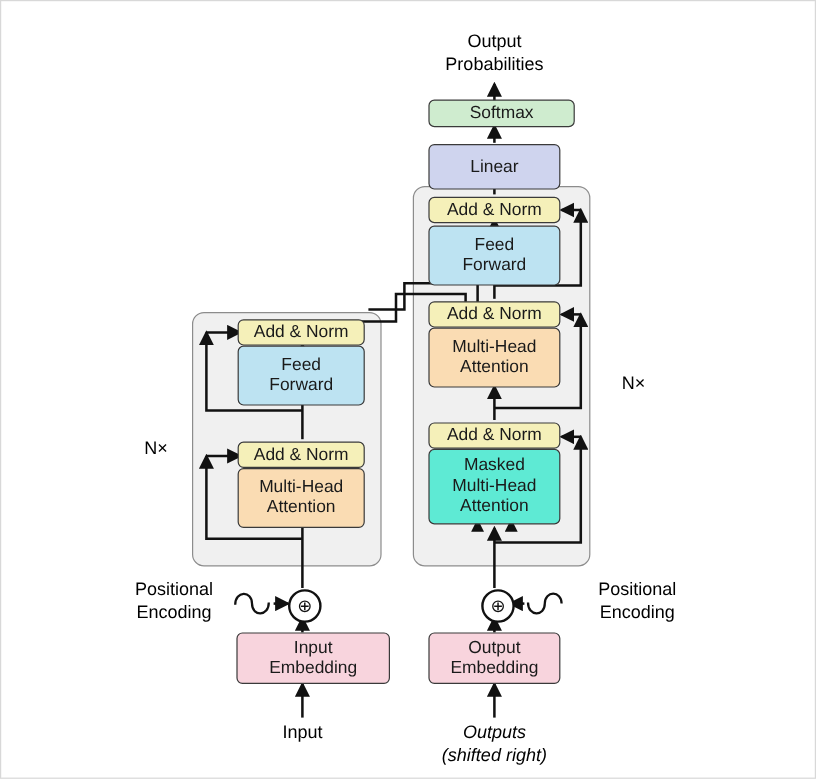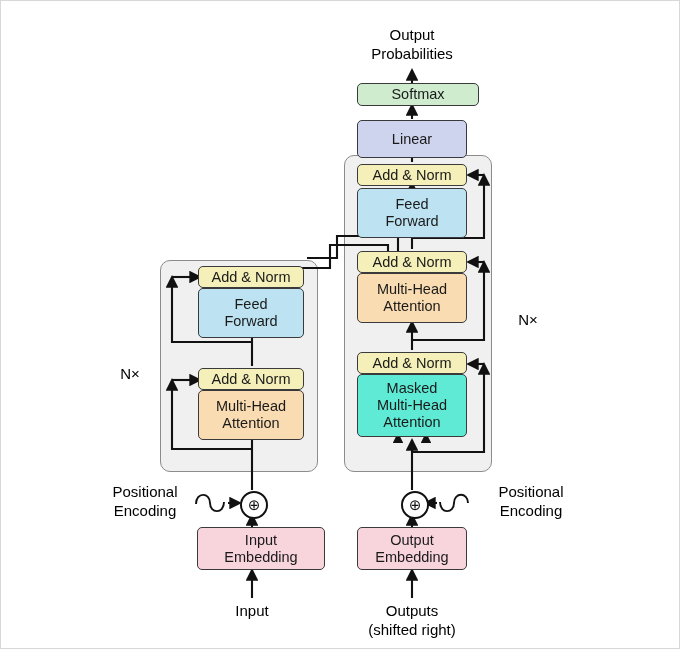--- a/index.html
+++ b/index.html
@@ -193,16 +193,16 @@
 
   <div class="txt" style="left:105px; top:364px; width:50px;">N×</div>
   <div class="txt" style="left:503px; top:310px; width:50px;">N×</div>
 
   <div class="txt" style="left:95px; top:482px; width:100px; text-align:center;">Positional
 Encoding</div>
   <div class="txt" style="left:476px; top:482px; width:110px; text-align:center;">Positional
 Encoding</div>
 
   <div class="txt" style="left:197px; top:601px; width:110px;">Input</div>
-  <div class="txt" style="left:337px; top:601px; width:150px;">Outputs
+  <div class="txt" style="left:337px; top:601px; width:150px;font-style:italic;">Outputs
 (shifted right)</div>
 
 </div>
 
 </body></html>

